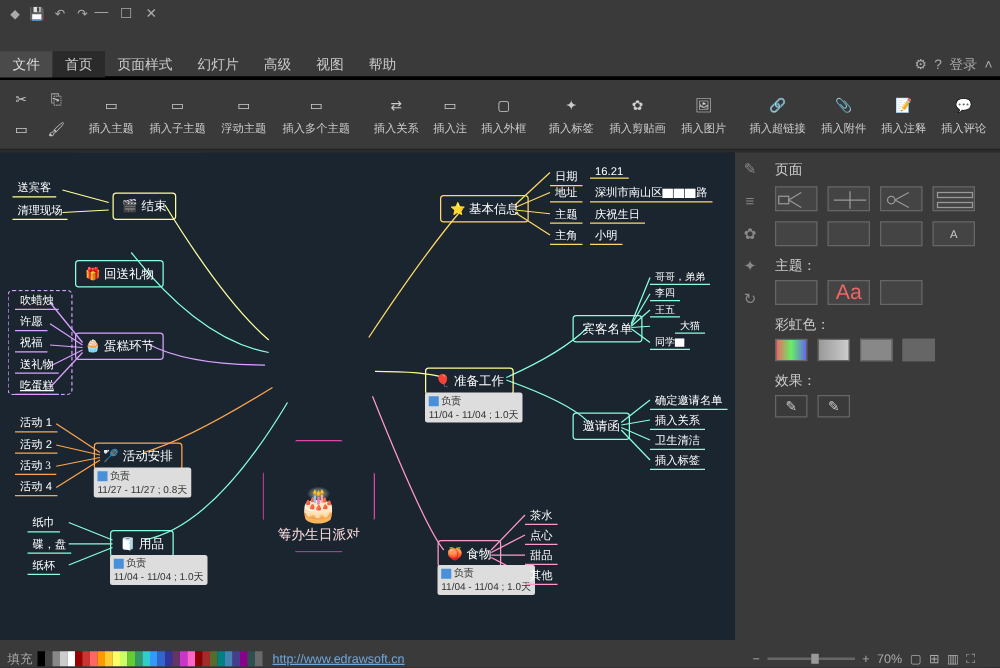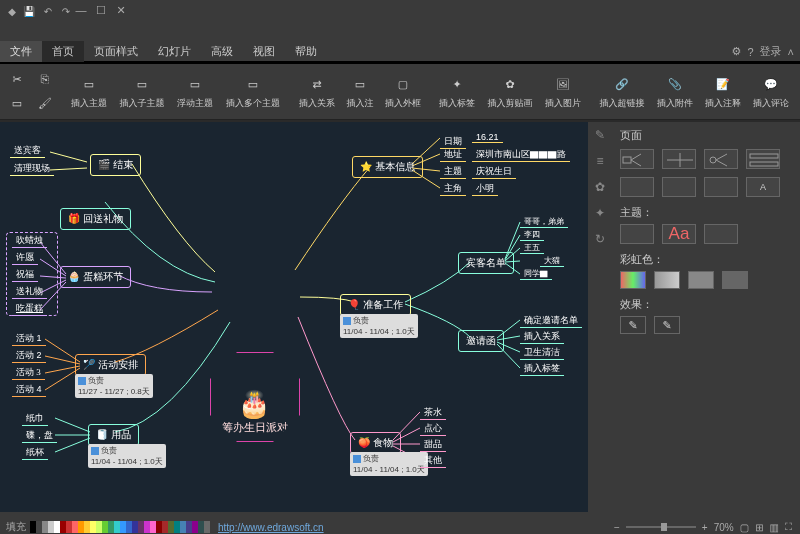--- a/index.html
+++ b/index.html
@@ -32,21 +32,21 @@
 .vtoolbar { width:24px; background:#3a3a3a; display:flex; flex-direction:column; align-items:center; padding-top:6px; gap:10px; }
 .vtoolbar div { width:16px; height:16px; color:#888; font-size:12px; text-align:center; }
 .rightpanel { width:188px; background:#3a3a3a; padding:6px 8px; overflow:auto; }
 .panel-title { font-size:11px; color:#ccc; margin-bottom:6px; }
 .thumb-row { display:flex; gap:8px; margin-bottom:8px; }
 .thumb { width:34px; height:20px; border:1px solid #666; background:#444; position:relative; }
 .thumb svg { width:100%; height:100%; }
 .section-label { font-size:11px; color:#ccc; margin:4px 0; }
 .sw-row { display:flex; gap:8px; margin-bottom:8px; }
 .sw { width:26px; height:18px; border:1px solid #666; }
-.statusbar { position:absolute; bottom:0; left:0; right:0; height:14px; background:#3a3a3a; display:flex; align-items:center; font-size:10px; color:#aaa; }
+.statusbar { position:absolute; bottom:0; left:0; right:12px; height:14px; background:#3a3a3a; display:flex; align-items:center; font-size:10px; color:#aaa; }
 .colorstrip { display:flex; height:12px; margin-left:4px; }
 .colorstrip div { width:6px; height:12px; }
 .status-right { margin-left:auto; display:flex; align-items:center; gap:6px; padding-right:8px; }
 .slider { width:70px; height:2px; background:#666; position:relative; }
 .slider::after { content:""; position:absolute; left:50%; top:-3px; width:6px; height:8px; background:#999; }
 .link { color:#6fa8dc; text-decoration:underline; font-size:10px; margin-left:8px; }
 
 .node { position:absolute; font-size:10px; color:#fff; padding:3px 7px; border-radius:3px; white-space:nowrap; border:1px solid; }
 .tag { position:absolute; font-size:9px; color:#fff; white-space:nowrap; padding:0 4px; border-bottom:1px solid; }
 .center { position:absolute; left:210px; top:230px; width:90px; }

